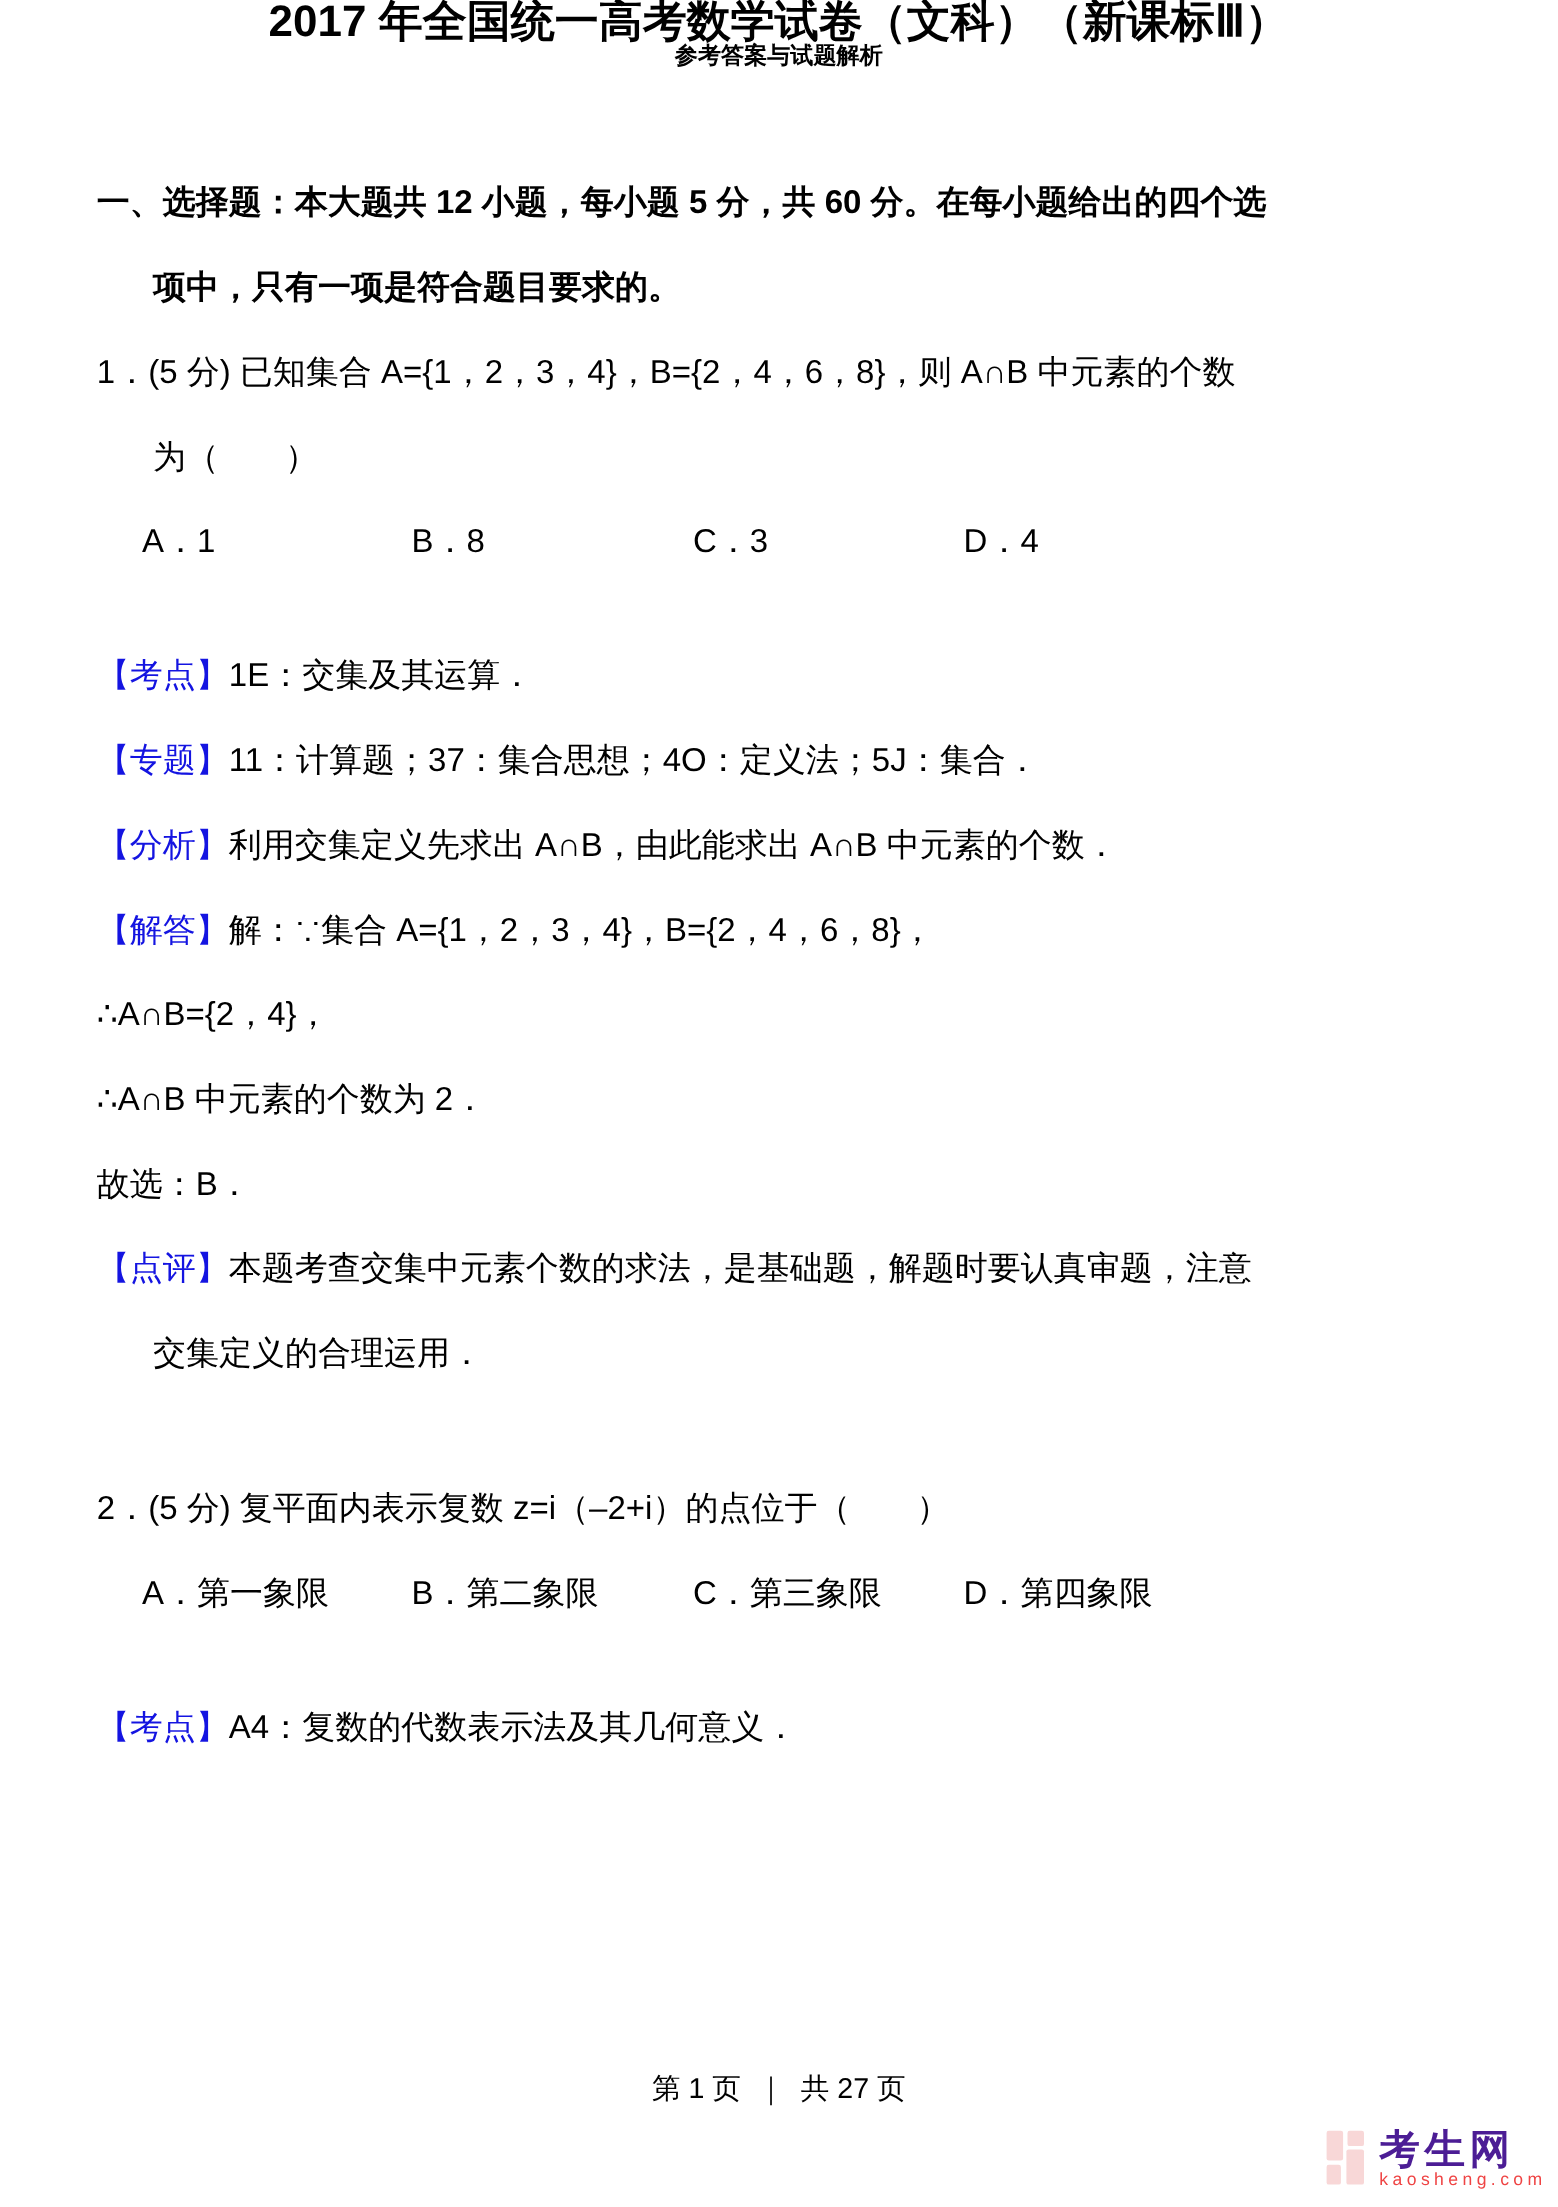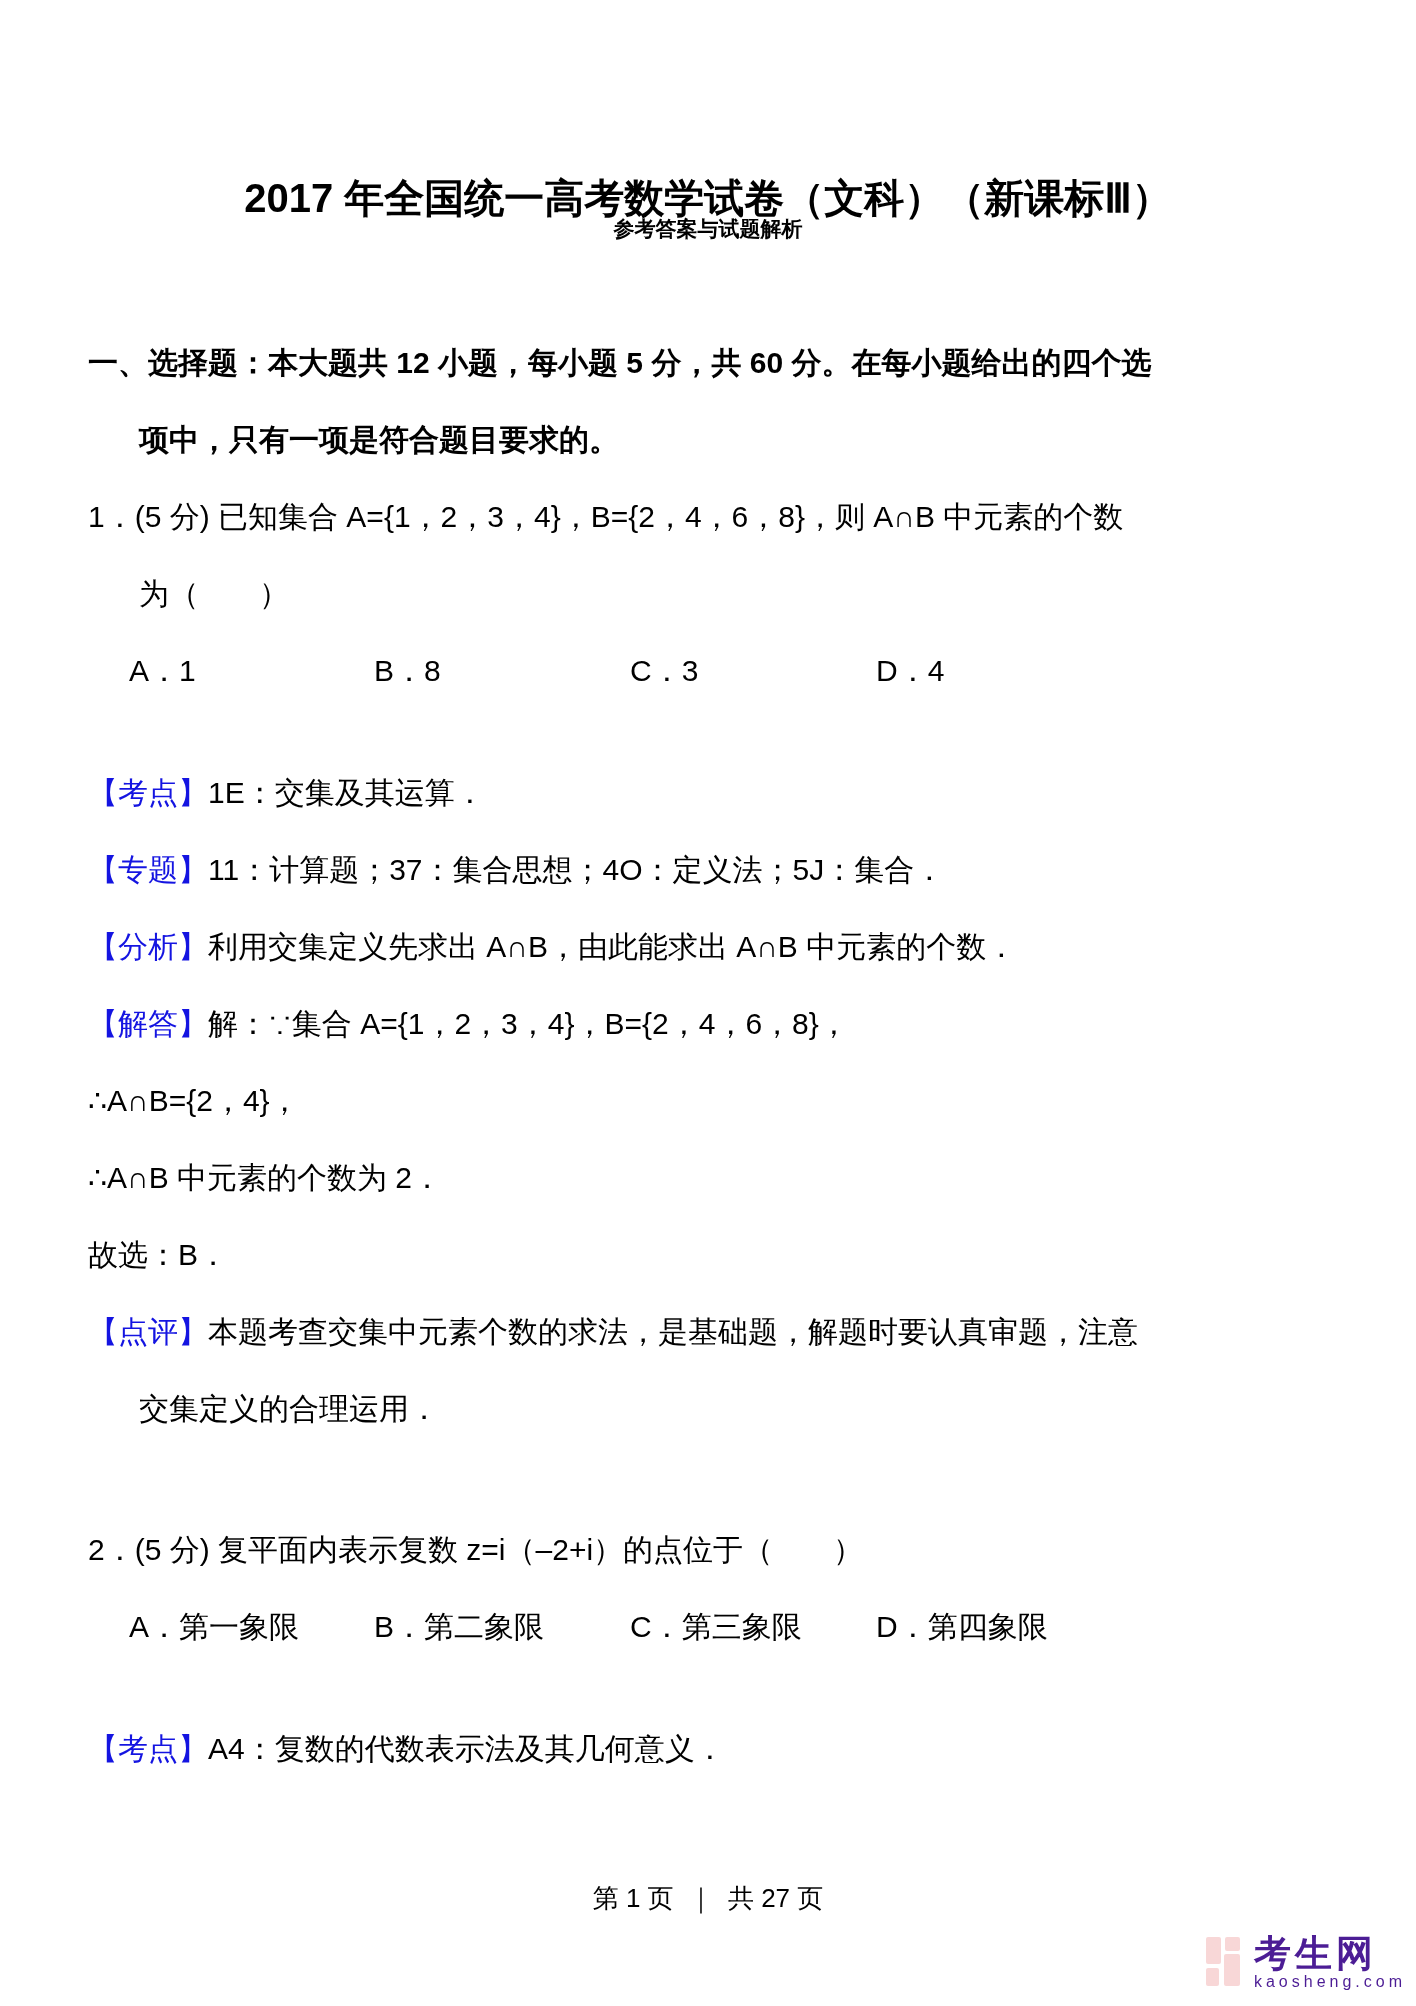--- a/index.html
+++ b/index.html
@@ -5,21 +5,20 @@
   * { margin:0; padding:0; box-sizing:border-box; }
   html,body { background:#ffffff; }
   .page {
     position:relative;
     width:1416px;
     height:2006px;
     background:#ffffff;
     color:#000000;
     font-family:"Liberation Sans", sans-serif;
     overflow:hidden;
-    padding-top:178px;
   }
   .title {
     text-align:center;
     font-size:40px;
     font-weight:700;
     line-height:40px;
     white-space:pre;
   }
   .subtitle {
     text-align:center;
@@ -82,21 +81,21 @@
     line-height:37px;
     color:#4c1d95;
     letter-spacing:4px;
     font-weight:700;
     white-space:pre;
   }
   .wm-url {
     margin-top:2px;
     font-size:16px;
     line-height:16px;
-    color:#4c1d95;
+    color:#ef4444;
     letter-spacing:4px;
     white-space:pre;
     text-align:center;
   }
 </style>
 </head>
 <body>
 
 <div class="page">
 

